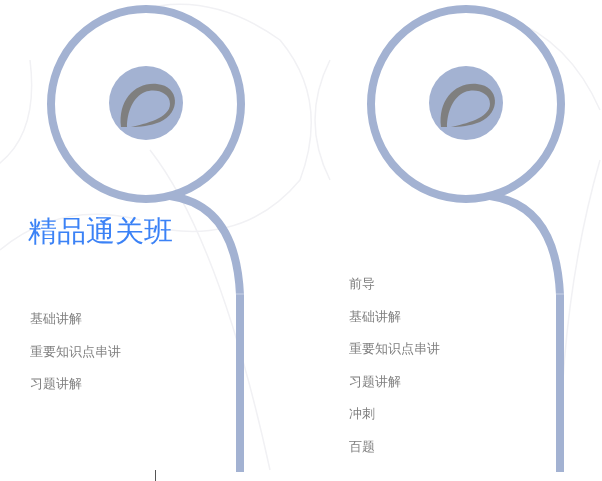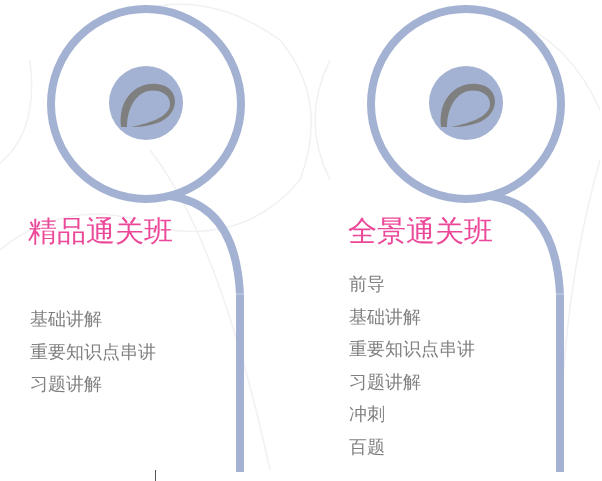--- a/index.html
+++ b/index.html
@@ -2,23 +2,23 @@
 <html><head>
   <meta charset="utf-8">
   <style>
     html, body { margin: 0; padding: 0; background: #ffffff; }
     body { width: 602px; height: 481px; position: relative; overflow: hidden;
            font-family: "DejaVu Sans", "Liberation Sans", sans-serif; }
     .bg-svg { position: absolute; left: 0; top: 0; }
     .panel { position: absolute; top: 0; width: 300px; height: 481px; }
     .panel-left { left: 0; }
     .panel-right { left: 320px; }
-    .title { position: absolute; font-size: 29px; color: #ec4899; letter-spacing: 0px; white-space: nowrap; }
+    .title { position: absolute; font-size: 29px; color: #3b82f6; letter-spacing: 0px; white-space: nowrap; }
     .items { position: absolute; margin: 0; padding: 0; list-style: none; }
-    .items li { font-size: 18px; color: #7f7f7f; line-height: 32.5px; height: 32.5px; white-space: nowrap; }
+    .items li { font-size: 13px; color: #7f7f7f; line-height: 32.5px; height: 32.5px; white-space: nowrap; }
     .cursor-mark { position: absolute; left: 155px; top: 470px; width: 1px; height: 12px; background: #555; }
   </style>
 </head>
 <body>
 
 <svg class="bg-svg" width="602" height="481" viewBox="0 0 602 481">
 
   <g fill="none" stroke="#f1f1f4" stroke-width="1.5">
     <path d="M -10 170 Q 40 140 30 60"></path>
     <path d="M 140 10 Q 210 -10 280 40 Q 330 100 300 180 Q 250 240 170 230"></path>
@@ -49,21 +49,20 @@
 <div class="panel panel-left">
   <div class="title" style="left:28px; top:212px;">精品通关班</div>
   <ul class="items" style="left:30px; top:303px;">
     <li>基础讲解</li>
     <li>重要知识点串讲</li>
     <li>习题讲解</li>
   </ul>
 </div>
 
 <div class="panel panel-right">
-  <div class="title" style="left:28px; top:212px;">全景通关班</div>
   <ul class="items" style="left:29px; top:268px;">
     <li>前导</li>
     <li>基础讲解</li>
     <li>重要知识点串讲</li>
     <li>习题讲解</li>
     <li>冲刺</li>
     <li>百题</li>
   </ul>
 </div>
 

